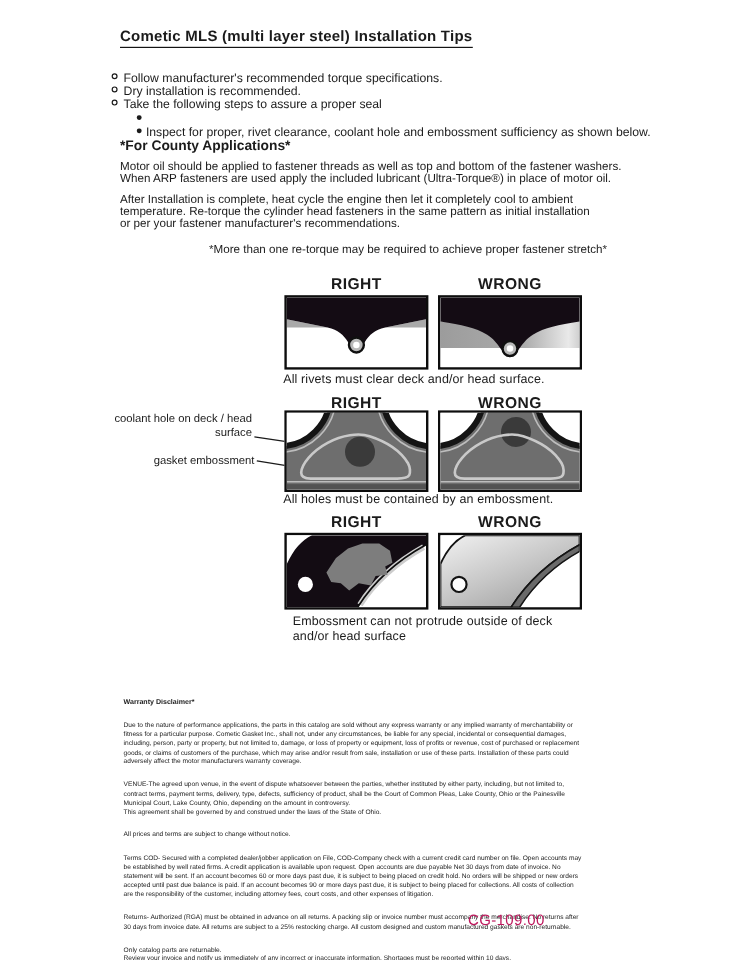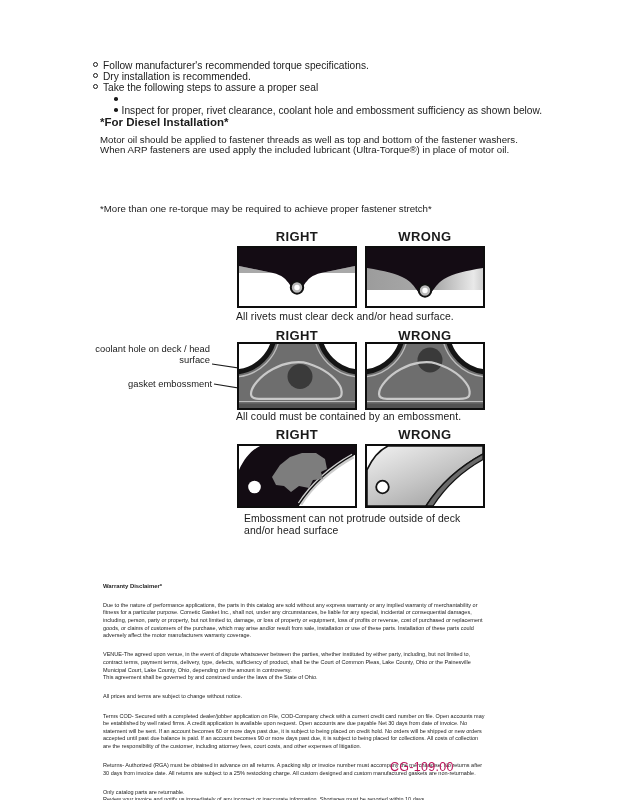--- a/index.html
+++ b/index.html
@@ -22,33 +22,39 @@
   .fine{font-size:5.5px;line-height:7.6px;white-space:pre-line;color:#222;width:440px;}
   .fine-h{font-size:5.9px;font-weight:bold;margin-bottom:4px;}
   .fine p{margin:0 0 4px 0;}
   .footer{font-size:12.5px;color:#be185d;letter-spacing:.3px;}
 </style>
 </head>
 <body>
 
 <div class="page">
 
+  <div class="abs" style="left:100px;top:21px;">
+    <span class="title">Cometic MLS (multi layer steel) Installation Tips</span>
+  </div>
 
   <div class="abs bullets" style="left:93px;top:44px;">
     <div class="b-line"><span class="dot-open"></span><span>Follow manufacturer's recommended torque specifications.</span></div>
     <div class="b-line"><span class="dot-open"></span><span>Dry installation is recommended.</span></div>
     <div class="b-line"><span class="dot-open"></span><span>Take the following steps to assure a proper seal</span></div>
     <div class="b-line sub"><span class="dot-fill"></span></div>
     <div class="b-line sub"><span class="dot-fill"></span><span>Inspect for proper, rivet clearance, coolant hole and embossment sufficiency as shown below.</span></div>
   </div>
 
-  <div class="abs h2" style="left:100px;top:116px;">*For Diesel Installation*</div>
+  <div class="abs h2" style="left:100px;top:116px;">*For County Applications*</div>
   <div class="abs para" style="left:100px;top:135px;width:480px;">Motor oil should be applied to fastener threads as well as top and bottom of the fastener washers.
 When ARP fasteners are used apply the included lubricant (Ultra-Torque®) in place of motor oil.</div>
-  <div class="abs para" style="left:100px;top:204px;width:480px;">*More than one re-torque may be required to achieve proper fastener stretch*</div>
+  <div class="abs para" style="left:100px;top:162px;width:480px;">After Installation is complete, heat cycle the engine then let it completely cool to ambient
+temperature. Re-torque the cylinder head fasteners in the same pattern as initial installation
+or per your fastener manufacturer's recommendations.</div>
+  <div class="abs para" style="left:100px;top:204px;width:480px;text-align:center;">*More than one re-torque may be required to achieve proper fastener stretch*</div>
 
   <div class="abs figlabel" style="left:237px;top:229px;">RIGHT</div>
   <div class="abs figlabel" style="left:365px;top:229px;">WRONG</div>
 
   <svg class="abs panel" style="left:237px;top:246px;" width="116" height="58" viewBox="0 0 116 58">
     <rect x="0" y="25" width="116" height="33" fill="#ffffff"></rect>
     <polygon points="0,18 34,25 0,25" fill="#a9a9a9"></polygon>
     <polygon points="116,18 82,25 116,25" fill="#a9a9a9"></polygon>
     <path d="M0,0 H116 V18 L82,25 C73,27 69,31 65,37 C61,43 60,46 58,46 C56,46 55,43 51,37 C47,31 43,27 34,25 L0,18 Z" fill="#140c14"></path>
     <circle cx="58" cy="39.5" r="6.2" fill="#b9b9b9" stroke="#101010" stroke-width="2"></circle>
@@ -101,21 +107,21 @@
     <circle cx="-6" cy="-14" r="47" fill="none" stroke="#bdbdbd" stroke-width="1.3"></circle>
     <circle cx="122" cy="-14" r="47" fill="none" stroke="#bdbdbd" stroke-width="1.3"></circle>
     <circle cx="-6" cy="-14" r="42" fill="#ffffff" stroke="#141414" stroke-width="5"></circle>
     <circle cx="122" cy="-14" r="42" fill="#ffffff" stroke="#141414" stroke-width="5"></circle>
     <circle cx="63" cy="16" r="12.5" fill="#3a3a3a"></circle>
     <path d="M12,50 C12,43 21,32 34,25 C46,18.5 60,16.5 69,19.5 C83,24 95,32 101,42 C103,45.5 103,50 102,52 C101,54 97,54.8 92,54.8 L20,54.8 C15,54.8 12,53 12,50 Z" fill="none" stroke="#c9c9c9" stroke-width="2.2"></path>
     <line x1="0" y1="57.5" x2="116" y2="57.5" stroke="#bdbdbd" stroke-width="1.2"></line>
     <rect x="0" y="59.5" width="116" height="4.5" fill="#525252"></rect>
   </svg>
 
-  <div class="abs caption" style="left:236px;top:411px;">All could must be contained by an embossment.</div>
+  <div class="abs caption" style="left:236px;top:411px;">All holes must be contained by an embossment.</div>
 
   <div class="abs figlabel" style="left:237px;top:427px;">RIGHT</div>
   <div class="abs figlabel" style="left:365px;top:427px;">WRONG</div>
 
   <svg class="abs panel" style="left:237px;top:444px;" width="116" height="60" viewBox="0 0 116 60">
     <rect x="0" y="0" width="116" height="60" fill="#ffffff"></rect>
     <path d="M21,0 H116 V8 C94,20 73,38 59,60 H0 V24 C5.5,12 12.5,4 21,0 Z" fill="#130c13"></path>
     <path d="M114,10 C92,22 72,40 61,58" fill="none" stroke="#cdcdcd" stroke-width="5"></path>
     <path d="M116,8 C94,20 73,38 59,60" fill="none" stroke="#0e0e0e" stroke-width="1.4"></path>
     <path d="M33,31 L41,19 L51,11 L63,7 L77,7 L86,13 L88,23 L82,26 L84,33 L74,34 L70,42 L60,40 L52,46 L45,40 L37,39 Z" fill="#7d7d7d"></path>

